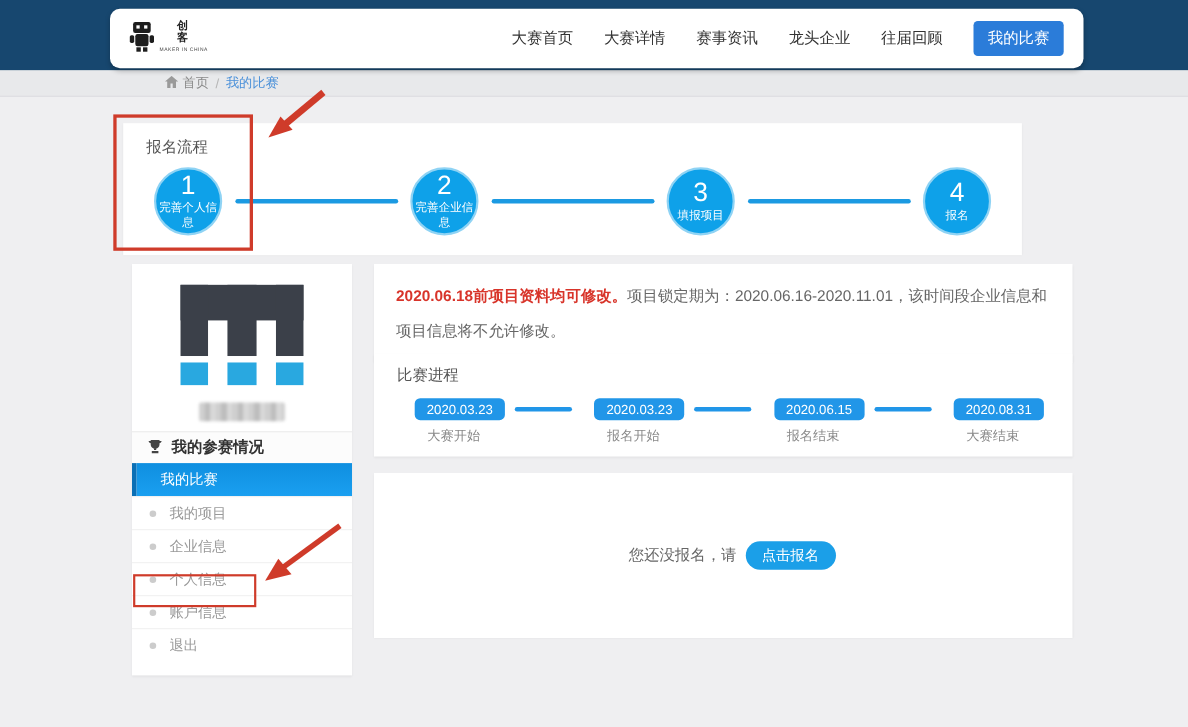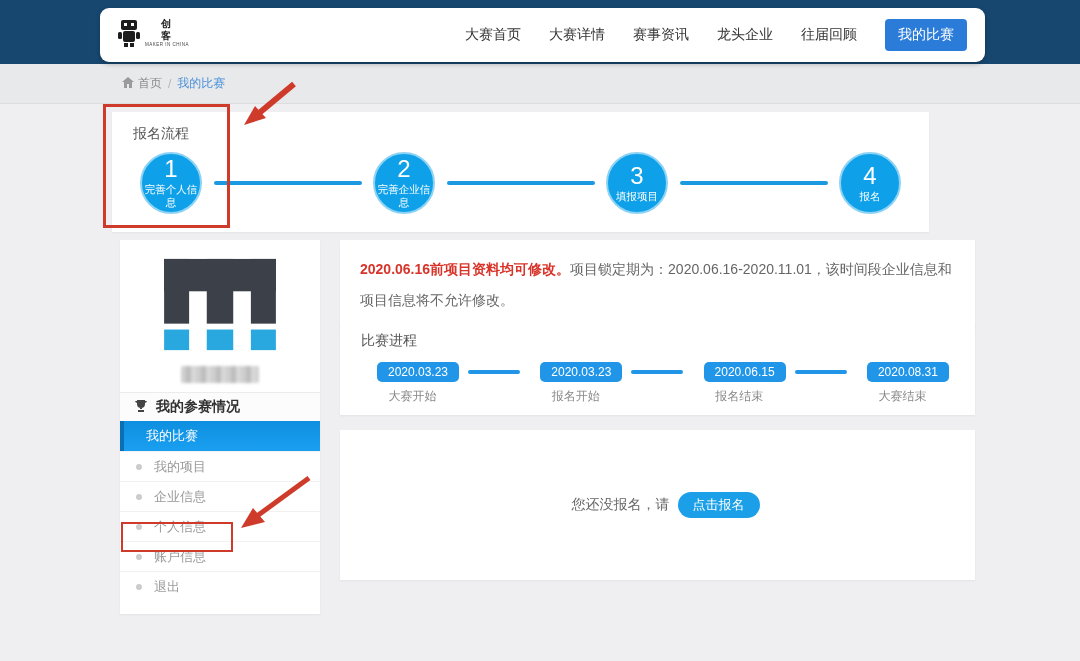--- a/index.html
+++ b/index.html
@@ -14,22 +14,22 @@
   .logo { display:flex; align-items:flex-start; gap:3px; }
   .logo-col { display:flex; flex-direction:column; align-items:center; }
   .logo-stack { font-size:10px; font-weight:bold; color:#222; line-height:1.15; width:12px; }
   .logo-tag { font-size:4.5px; color:#444; letter-spacing:.5px; margin-top:1px; white-space:nowrap; }
   .nav { display:flex; align-items:center; gap:28px; }
   .nav-item { font-size:14px; color:#333; cursor:pointer; }
   .nav-btn { background:#2b7cd9; color:#fff; font-size:14px; padding:7px 13px;
     border-radius:4px; cursor:pointer; }
 
   
-  .crumbbar { position:absolute; left:0; top:64px; width:1080px; height:40px;
-    background:#e8e9eb; border-bottom:1px solid #dddde0; display:flex; align-items:center; }
+  .crumbbar { position:absolute; left:0; top:64px; width:1080px; height:24px;
+    background:#e8e9eb; border-bottom:1px solid #dddde0; display:flex; align-items:center;padding-left:28px; }
   .crumb-inner { margin-left:122px; display:flex; align-items:center; gap:6px; font-size:12px; }
   .crumb-home { color:#8a8a8a; display:flex; align-items:center; gap:4px; }
   .crumb-sep { color:#b5b5b5; }
   .crumb-cur { color:#4a90d9; }
 
   
   .panel { position:absolute; background:#fff; box-shadow:0 1px 2px rgba(0,0,0,.05); }
   .process { left:112px; top:112px; width:817px; height:120px; }
   .panel-title { font-size:14px; color:#555; padding:13px 0 0 21px; }
   .step { position:absolute; width:120px; text-align:center; }
@@ -207,21 +207,21 @@
     <span class="dot"></span>
     <span>账户信息</span>
   </div>
   <div class="side-item">
     <span class="dot"></span>
     <span>退出</span>
   </div>
 </div>
 
 <div class="panel notice">
-  <span class="hl">2020.06.16前项目资料均可修改。</span><span>项目锁定期为：2020.06.16-2020.11.01，该时间段企业信息和项目信息将不允许修改。</span>
+  <span class="hl">2020.06.18前项目资料均可修改。</span><span>项目锁定期为：2020.06.16-2020.11.01，该时间段企业信息和项目信息将不允许修改。</span>
 </div>
 
 <div class="panel timeline">
   <div class="panel-title" style="padding-top:10px;">比赛进程</div>
   <div class="tl-row">
     <div class="milestone">
       <span class="pill">2020.03.23</span>
       <span class="m-lbl">大赛开始</span>
     </div>
     <div class="dash"></div>

